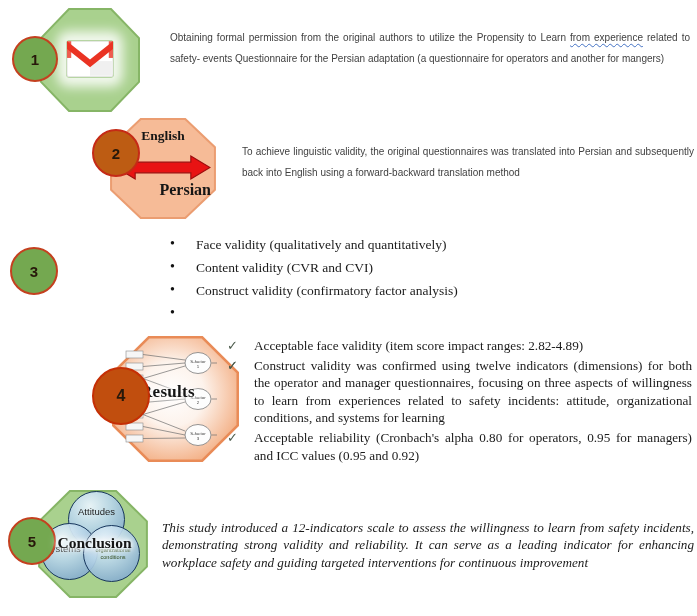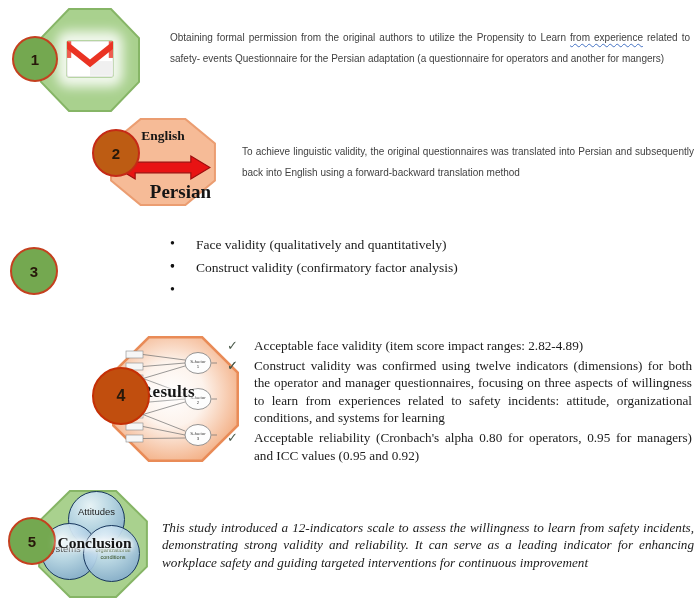--- a/index.html
+++ b/index.html
@@ -21,24 +21,24 @@
   .wavy{text-decoration:underline;text-decoration-style:wavy;text-decoration-color:#4472c4;text-decoration-thickness:1px;text-underline-offset:2px;}
   .shape-label{font-family:"Liberation Serif","DejaVu Serif",serif;font-weight:bold;color:#151515;}
   .glow{text-shadow:0 0 4px #fff,0 0 6px #fff,0 0 9px #fff,0 0 12px #fff;}
   
   .g1{left:40px;top:8px;width:100px;height:104px;}
   .gmail-wrap{position:absolute;left:26px;top:32px;width:48px;height:38px;border-radius:4px;
     box-shadow:0 0 12px 9px rgba(255,255,255,0.85);background:transparent;}
   .t1{left:170px;top:17px;width:520px;}
   .c1{left:12px;top:36px;width:46px;height:46px;background:#74a850;}
   
-  .g2{left:110px;top:118px;width:106px;height:88px;}
+  .g2{left:110px;top:118px;width:106px;height:101px;}
   .lbl-english{position:absolute;top:10px;left:0;width:100%;text-align:center;font-size:13.5px;}
   .arrow-wrap{position:absolute;left:5px;top:35px;width:96px;height:29px;}
-  .lbl-persian{position:absolute;top:63px;right:5px;font-size:19px;}
+  .lbl-persian{position:absolute;top:63px;right:5px;font-size:16px;}
   .c2{left:92px;top:129px;width:48px;height:48px;background:#bd5c13;border-color:#c52a16;}
   .t2{left:242px;top:131px;width:452px;}
   
   .g3{left:35px;top:222px;width:108px;height:104px;}
   .vr-label{position:absolute;inset:0;display:flex;flex-direction:column;align-items:center;justify-content:center;
     font-size:13.5px;line-height:1.4;text-align:center;}
   .c3{left:10px;top:247px;width:48px;height:48px;background:#74a850;}
   .bullet-list{position:absolute;left:166px;top:236px;width:452px;font-size:13.5px;}
   .bullet-item{position:relative;padding-left:30px;margin-bottom:5.5px;line-height:17.5px;}
   .bullet-item .marker{position:absolute;left:4px;top:-1px;font-size:14px;color:#111;}
@@ -110,20 +110,21 @@
   <div class="num-circle c3">
     <span>3</span>
   </div>
   <div class="bullet-list serif">
     <div class="bullet-item">
       <span class="marker">•</span>
       <span>Face validity (qualitatively and quantitatively)</span>
     </div>
     <div class="bullet-item">
       <span class="marker">•</span>
+      <span>Content validity (CVR and CVI)</span>
     </div>
     <div class="bullet-item">
       <span class="marker">•</span>
       <span>Construct validity (confirmatory factor analysis)</span>
     </div>
     <div class="bullet-item">
       <span class="marker">•</span>
     </div>
   </div>
 

